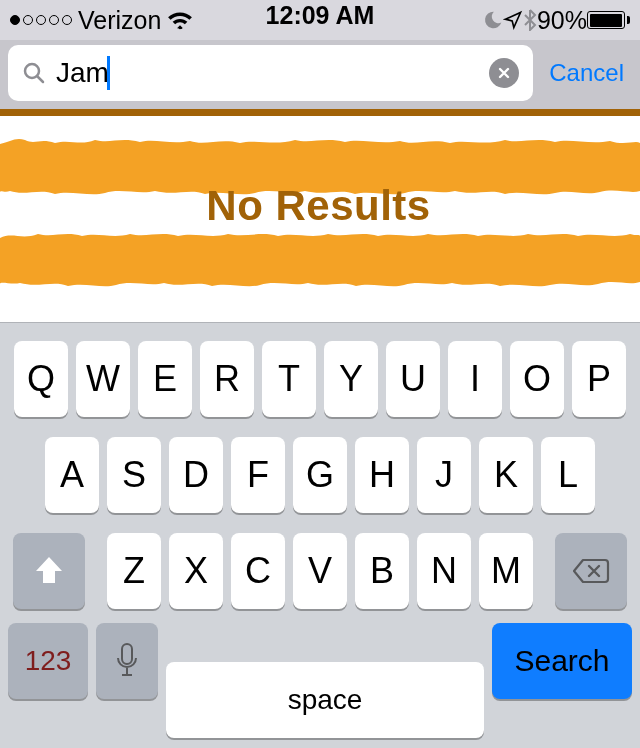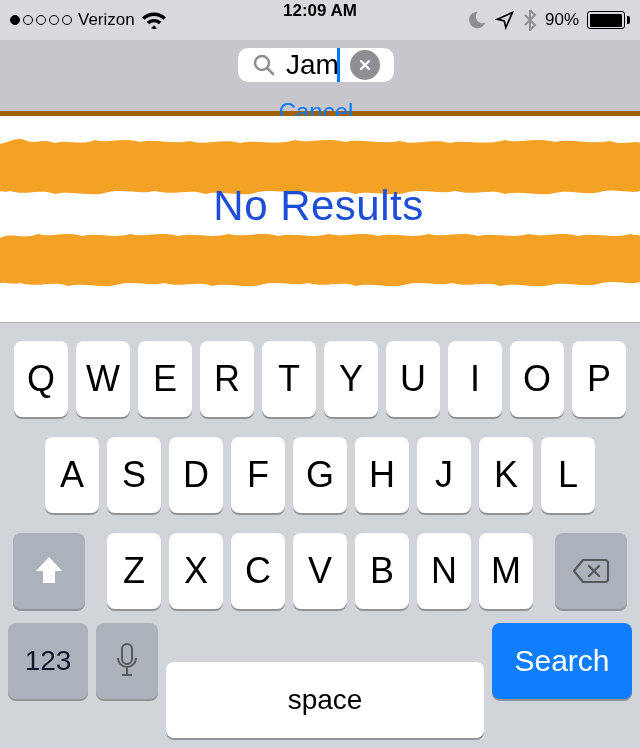--- a/index.html
+++ b/index.html
@@ -1,65 +1,65 @@
 <!DOCTYPE html>
 <html><head>
 <meta charset="utf-8">
 <style>
   * { box-sizing: border-box; margin: 0; padding: 0; }
   html, body { width: 640px; height: 748px; font-family: -apple-system, "Helvetica Neue", Helvetica, Arial, sans-serif; background: #fff; overflow: hidden; }
   .screen { width: 640px; height: 748px; display: flex; flex-direction: column; }
 
   
-  .status-bar { height: 40px; background: #d9d8de; display: flex; align-items: center; padding: 0 10px; font-size: 17px; color: #000; position: relative; }
+  .status-bar { height: 40px; background: #d9d8de; display: flex; align-items: center; padding: 0 10px; font-size: 25px; color: #000; position: relative; }
   .sb-left { display: flex; align-items: center; gap: 6px; }
   .sb-center { position: absolute; left: 50%; transform: translateX(-50%); font-weight: 600; top: 1px;}
-  .sb-right { margin-left: auto; display: flex; align-items: center; gap: 8px; }
+  .sb-right { margin-left: auto; display: flex; align-items: center; }
 
   .dots { display: flex; gap: 3px; align-items: center; }
   .dot { width: 10px; height: 10px; border-radius: 50%; border: 1.5px solid #000; }
   .dot.filled { background: #000; }
 
   .wifi-icon svg, .moon-icon svg, .loc-icon svg, .bt-icon svg { display: block; }
 
   .battery { display: flex; align-items: center; gap: 2px; }
   .batt-body { width: 38px; height: 18px; border: 1.6px solid #000; border-radius: 3px; position: relative; }
   .batt-fill { position: absolute; left: 1.5px; top: 1.5px; bottom: 1.5px; width: 90%; background: #000; border-radius: 1px; }
   .batt-tip { width: 3px; height: 8px; background: #000; border-radius: 0 2px 2px 0; }
 
   
-  .search-row { height: 76px; background: #c7c6cc; display: flex; align-items: center; padding: 8px 16px 12px 8px; gap: 16px; border-bottom: 5px solid #a16207; flex-direction: column; }
+  .search-row { height: 76px; background: #c7c6cc; display: flex; align-items: center; padding: 8px 16px 12px 8px; gap: 16px; border-bottom: 7px solid #a16207; }
   .search-field { flex: 1; height: 56px; background: #fff; border-radius: 10px; display: flex; align-items: center; padding: 0 14px; gap: 10px; }
   .search-glass { color: #8e8e93; display:flex; }
   .cursor { display:inline-block; width:3px; height:34px; background:#0079ff; margin-left:-2px; }
   .clear-btn { width: 30px; height: 30px; border-radius: 50%; background: #8e8e93; display: flex; align-items: center; justify-content: center; cursor: pointer; }
   .clear-btn svg { display:block; }
   .cancel { color: #0079ff; font-size: 24px; cursor: pointer; white-space: nowrap; }
 
   
   .content { flex: 1; position: relative; background: #fff; overflow: hidden; }
   .wave { position: absolute; left: 0; right: 0; height: 66px; }
   .wave.top { top: 18px; }
   .wave.bottom { top: 110px; }
   .wave svg { width: 100%; height: 100%; display:block; }
-  .no-results { position: absolute; left: 0; right: 3px; top: 66px; text-align: center; font-size: 42px; font-weight: 400; color: #1d4ed8; letter-spacing: 0.5px; }
+  .no-results { position: absolute; left: 0; right: 3px; top: 66px; text-align: center; font-size: 42px; font-weight: 700; color: #a16207; letter-spacing: 0.5px; }
 
   
   .keyboard { background:#d1d4d9; padding: 18px 8px 10px 8px; border-top: 1px solid #b0b3b8; }
   .k-row { display:flex; justify-content:center; gap: 8px; margin-bottom: 20px; }
   .k-row.last { margin-bottom: 14px; }
   .key { background:#fff; border-radius:8px; box-shadow: 0 2px 0 rgba(0,0,0,0.3); width:54px; height:76px; display:flex; align-items:center; justify-content:center; font-size:36px; color:#000; cursor:pointer; user-select:none; }
-  .key.mod { background:#acb2bc; color:#0f172a; }
+  .key.mod { background:#acb2bc; color:#7f1d1d; }
   .key.shift, .key.bksp { width: 72px; }
   .key.shift svg, .key.bksp svg { display:block; }
   .k-bottom { display:flex; gap:8px; }
   .key.sym { width: 80px; font-size:28px; }
   .key.mic { width: 62px; }
   .key.space { flex: 1; font-size:28px;margin-top:39px; }
-  .key.search { width: 140px; background:#0f7dff; color:#ffffff; font-size:30px; }
+  .key.search { width: 140px; background:#0f7dff; color:#000000; font-size:30px; }
 </style>
 </head>
 <body>
 <div class="screen">
 
 <div class="status-bar">
   <div class="sb-left">
     <span class="dots">
       <span class="dot filled"></span>
       <span class="dot"></span>

